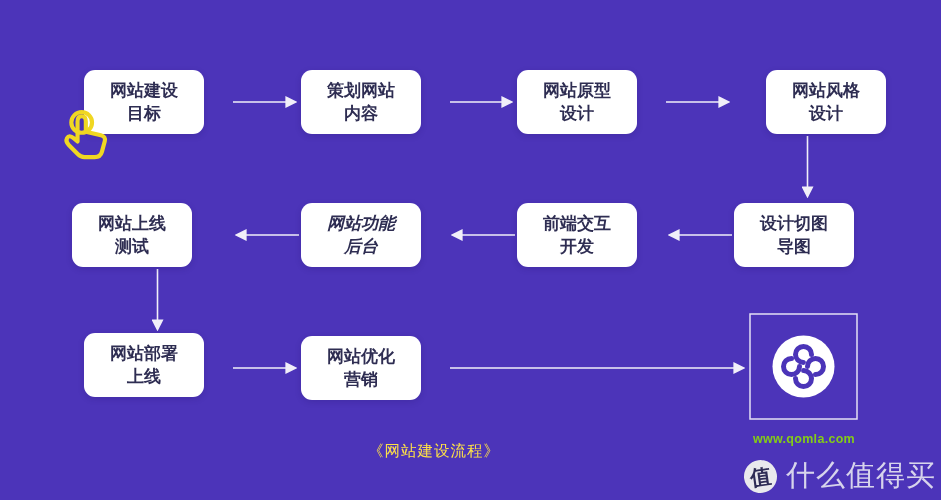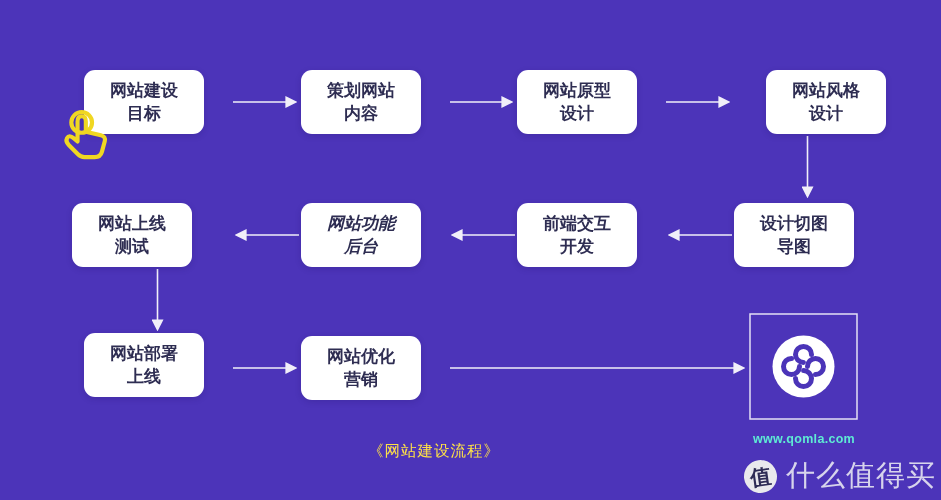--- a/index.html
+++ b/index.html
@@ -18,21 +18,21 @@
   .n1{left:84px;top:70px;}  .n2{left:301px;top:70px;}  .n3{left:517px;top:70px;}  .n4{left:766px;top:70px;}
   .n5{left:72px;top:203px;} .n6{left:301px;top:203px;font-style:italic;} .n7{left:517px;top:203px;} .n8{left:734px;top:203px;}
   .n9{left:84px;top:333px;} .n10{left:301px;top:336px;}
   .hand{position:absolute;left:62px;top:110px;width:58px;height:60px;z-index:5;}
   .caption{
     position:absolute;left:0;top:441px;width:868px;text-align:center;
     color:#fde047;font-size:15.5px;letter-spacing:1px;
   }
   .site-label{
     position:absolute;left:744px;top:432px;width:120px;text-align:center;
-    color:#5eead4;font-size:12.5px;font-weight:bold;letter-spacing:.3px;
+    color:#84cc16;font-size:12.5px;font-weight:bold;letter-spacing:.3px;
   }
   .watermark{
     position:absolute;right:5px;top:457px;height:38px;
     display:flex;align-items:center;gap:9px;
   }
   .wm-badge{
     width:33px;height:33px;border-radius:50%;background:#E9E9ED;
     display:flex;align-items:center;justify-content:center;
     color:#2E2C55;font-size:21px;font-weight:bold;transform:rotate(-8deg);
   }

